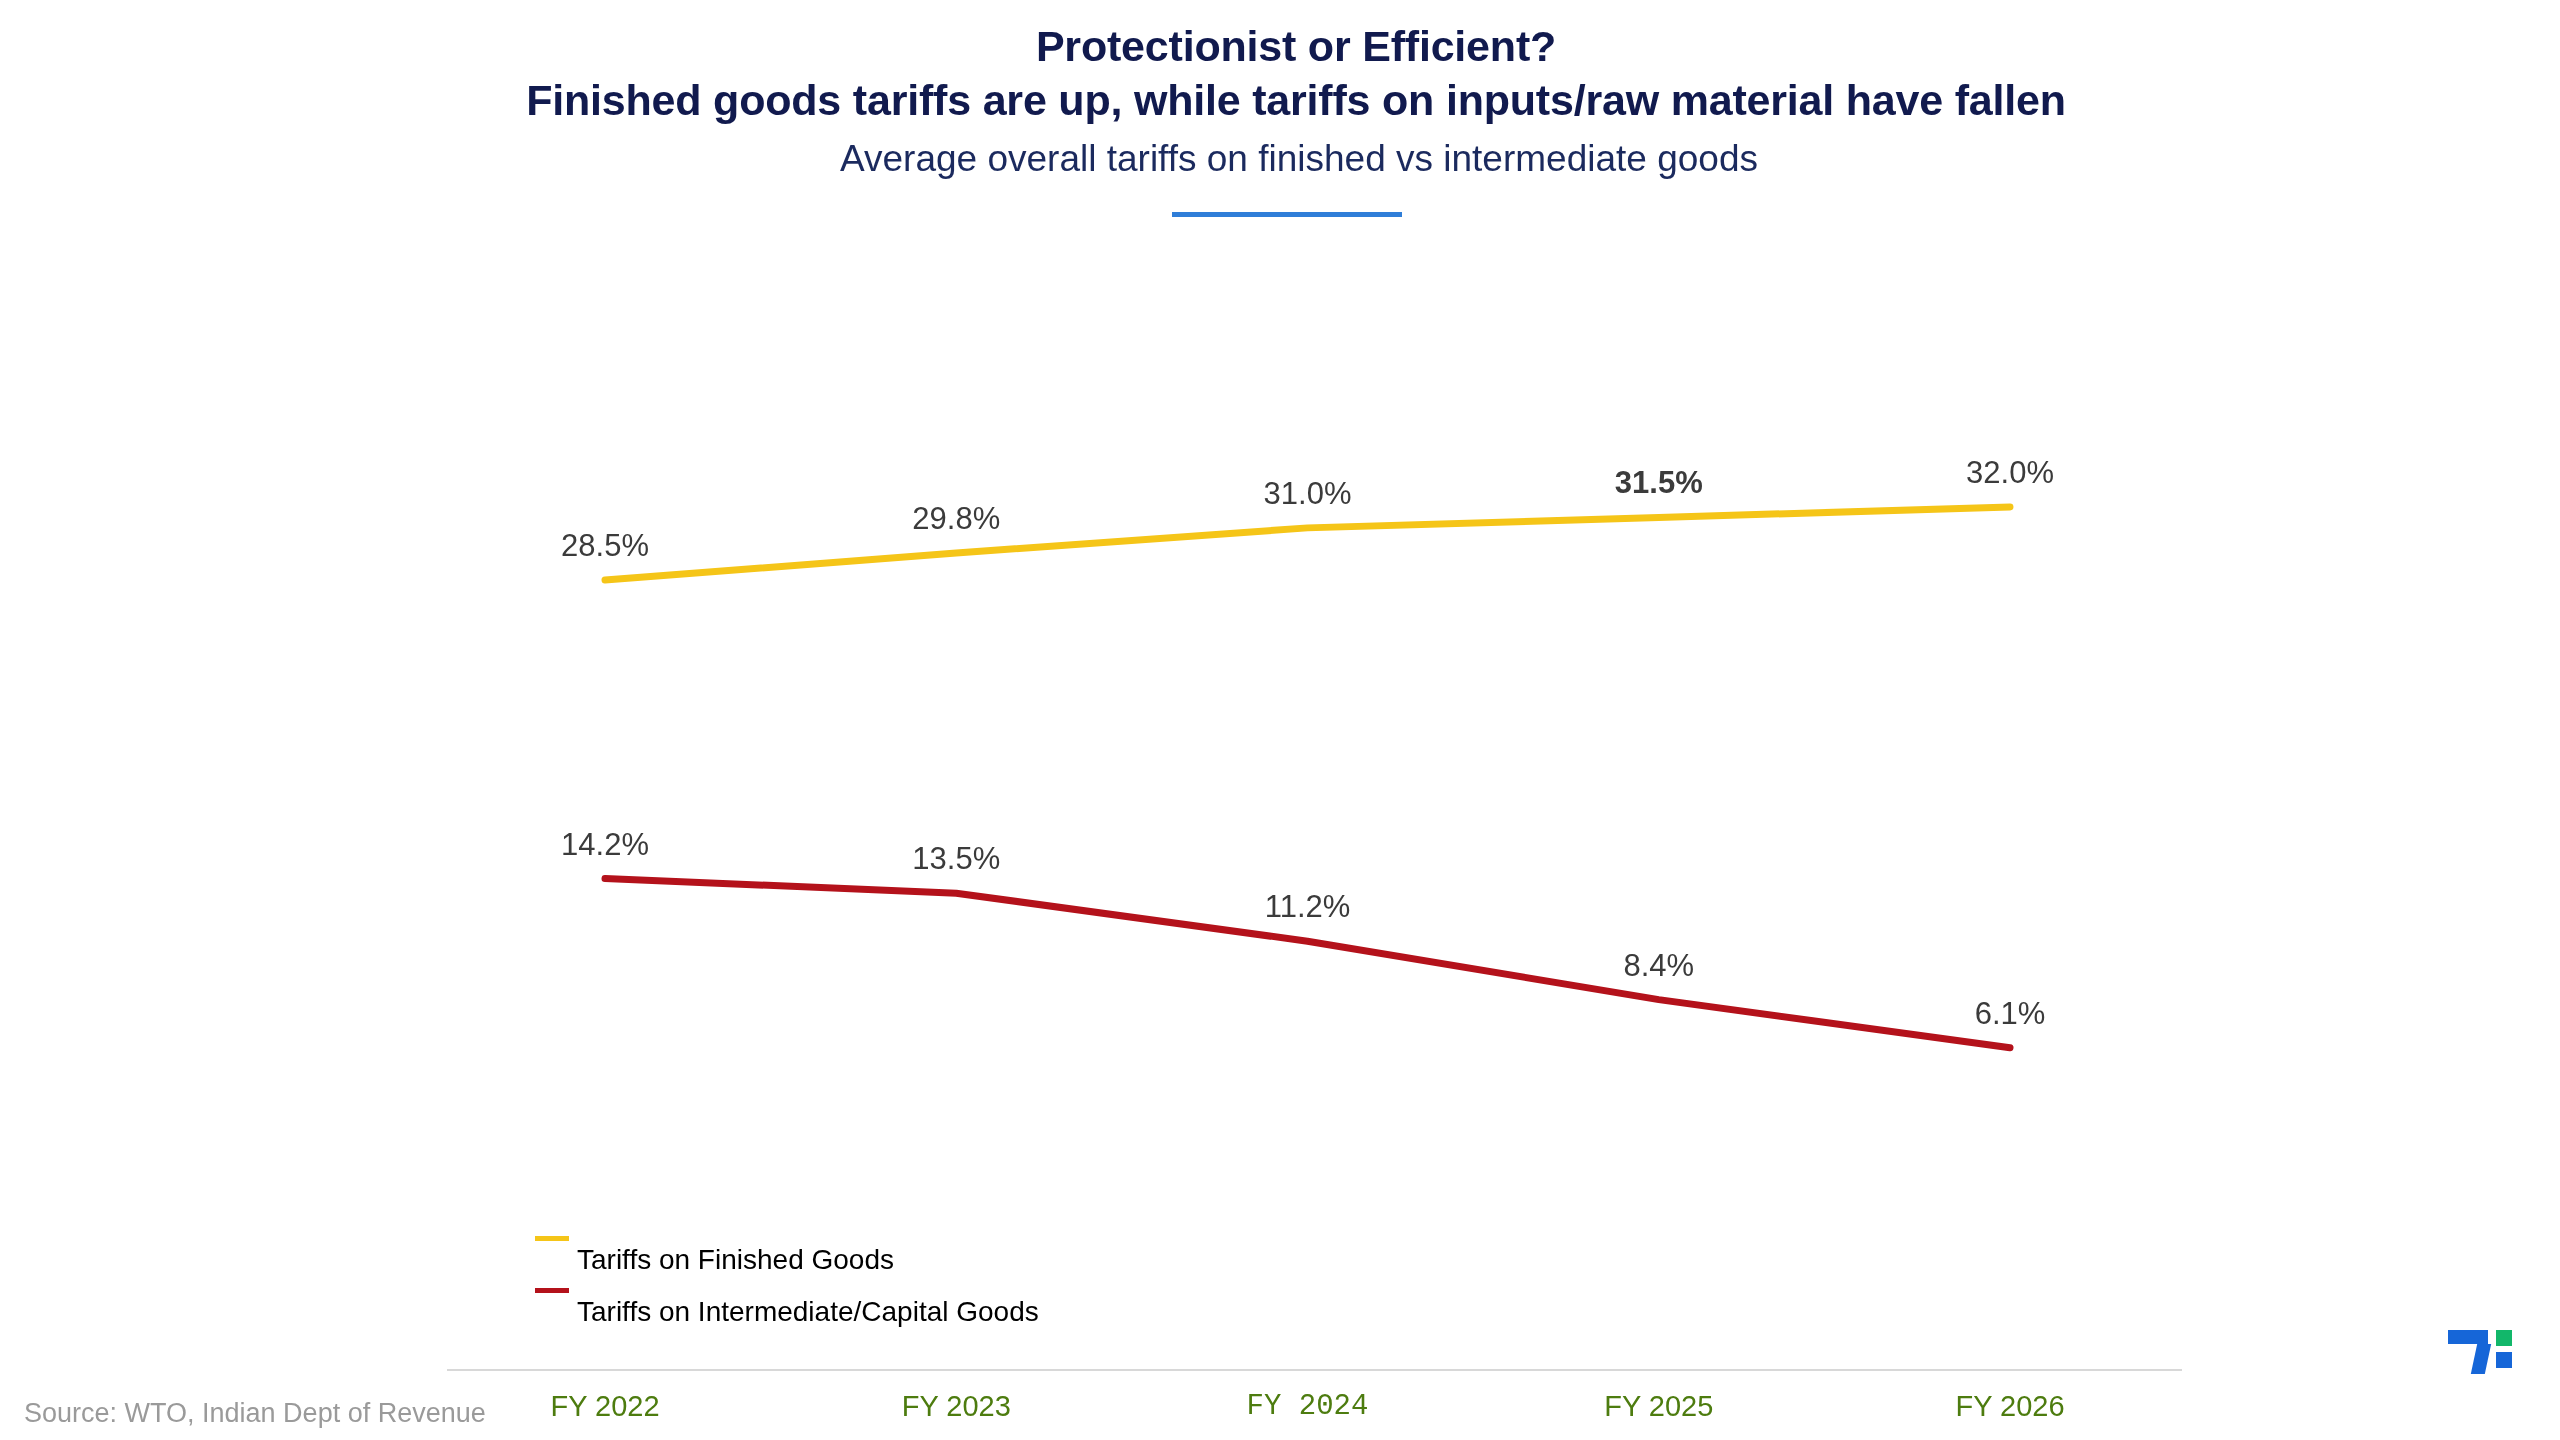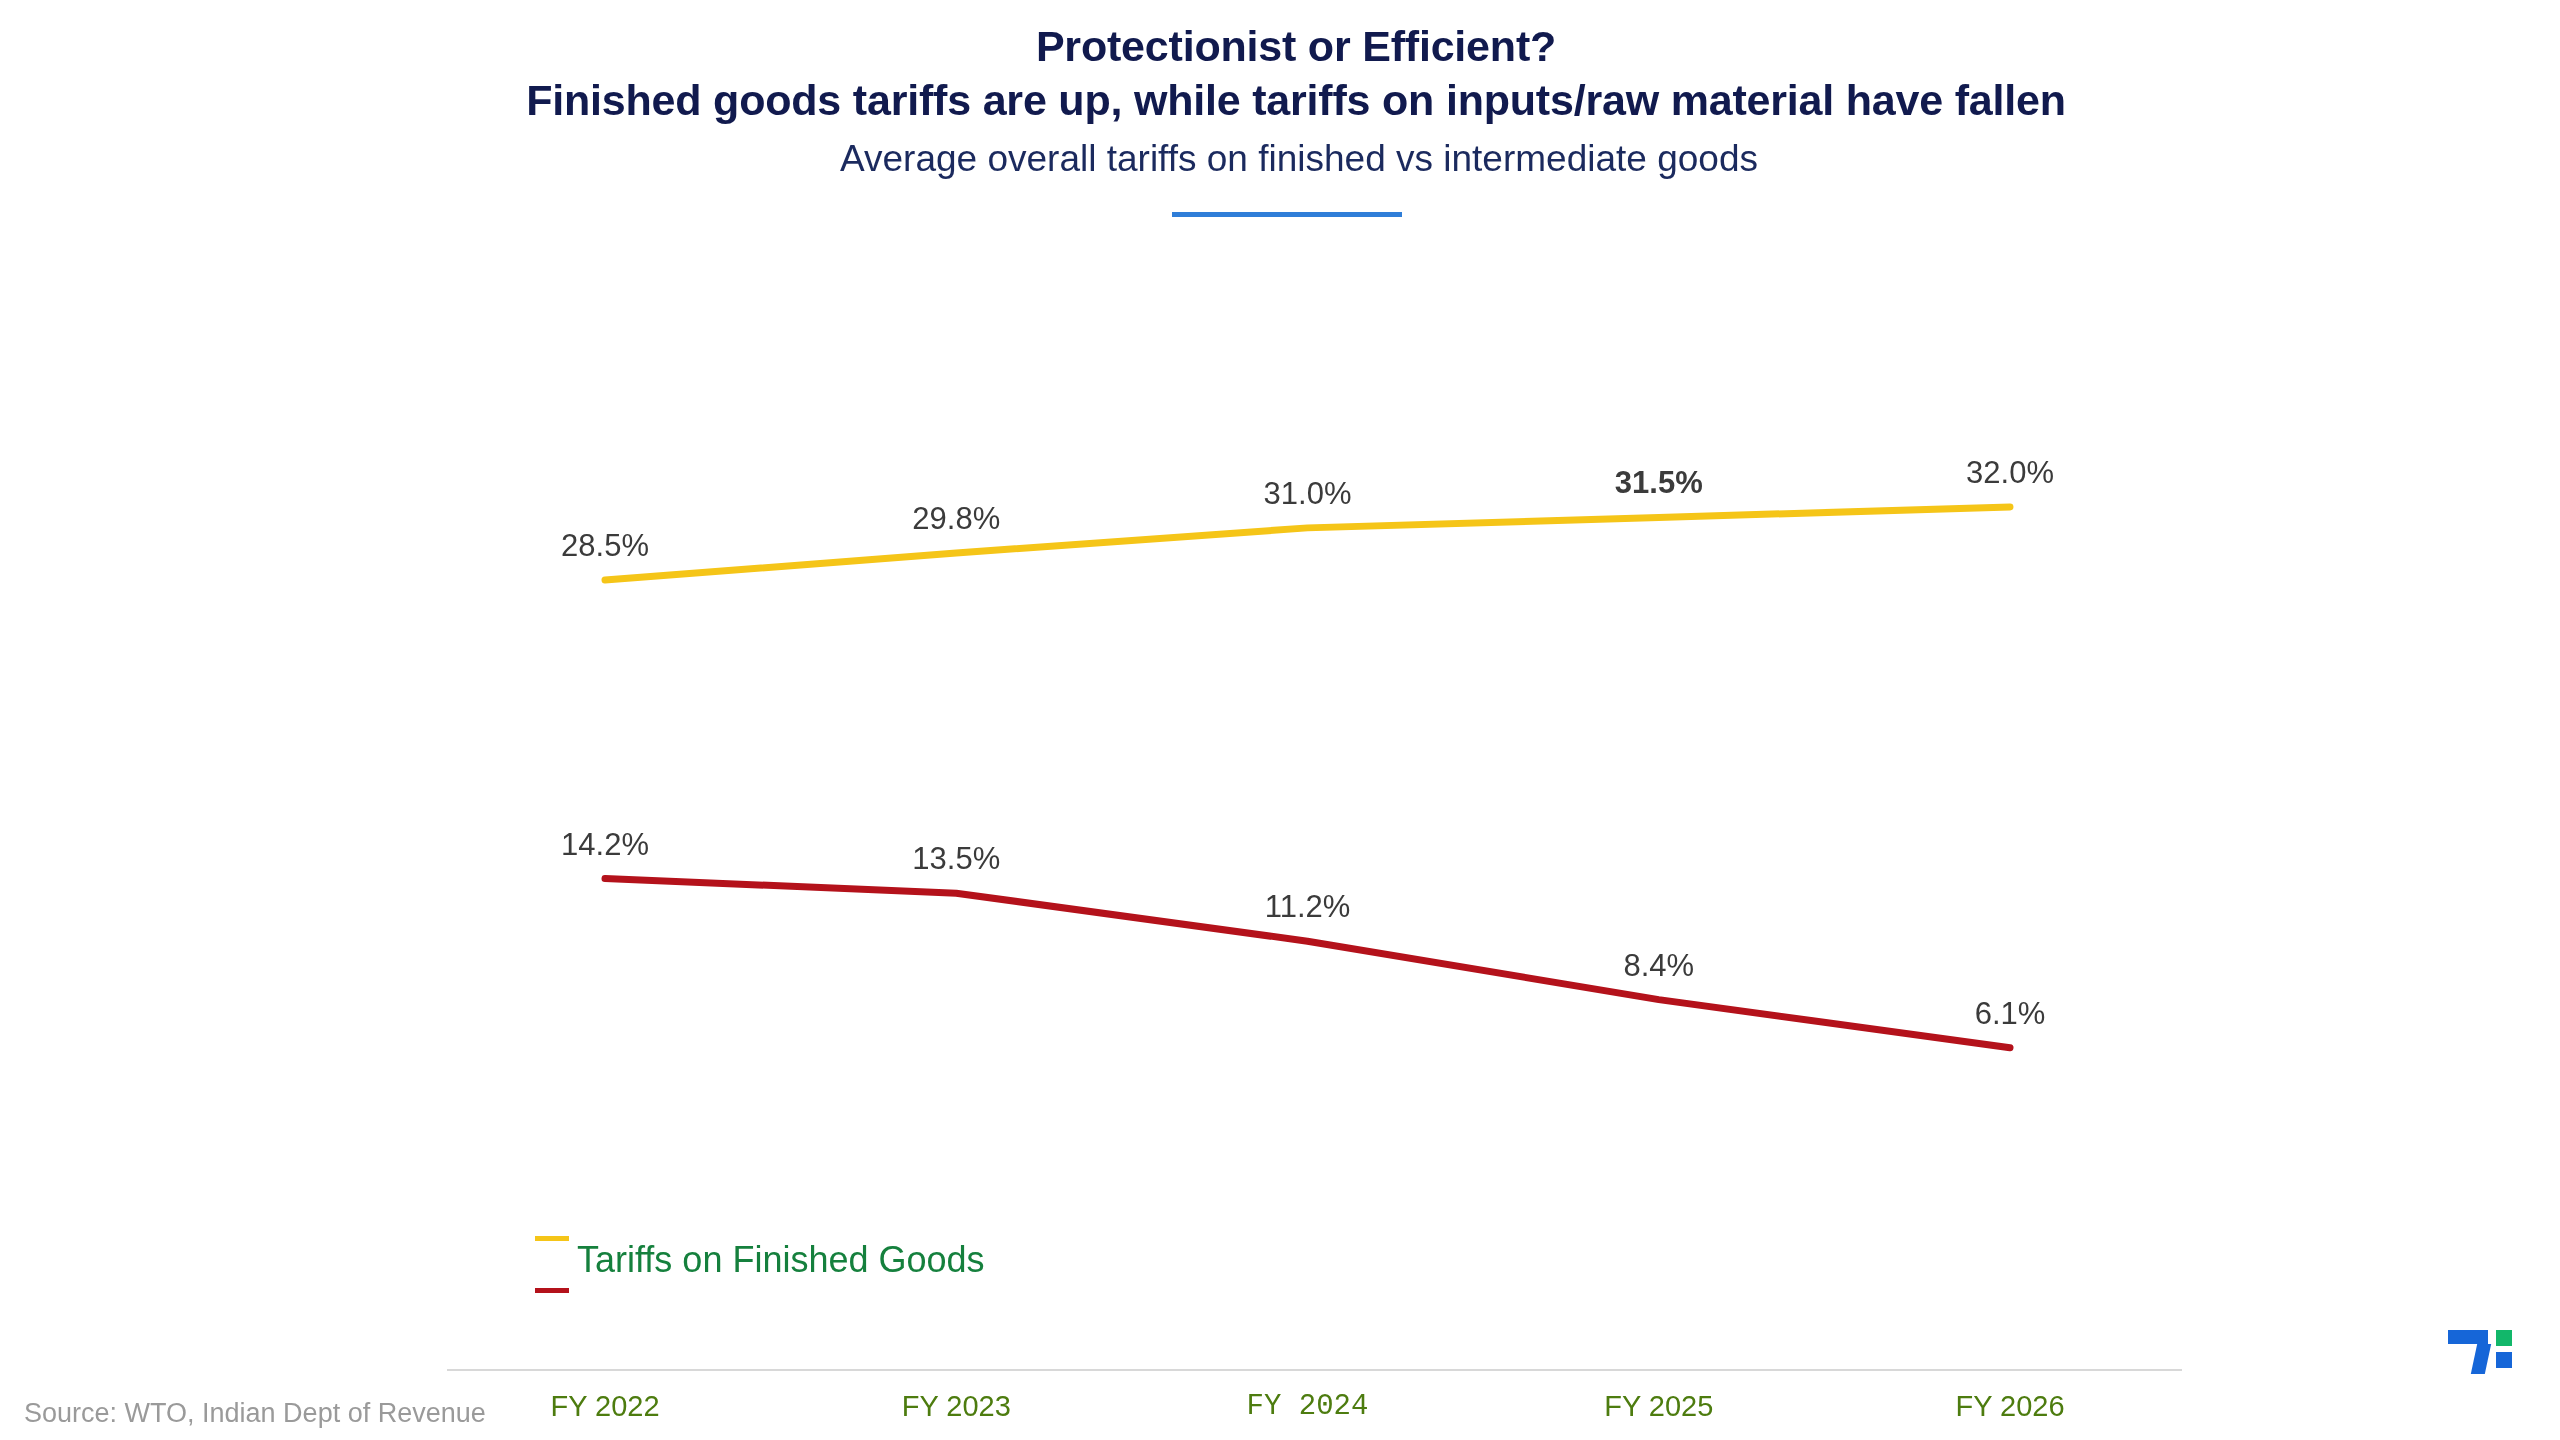--- a/index.html
+++ b/index.html
@@ -74,22 +74,22 @@
     align-items: center;
     height: 52px;
   }
   .legend-swatch {
     width: 34px;
     height: 5px;
     margin-right: 8px;
     flex: 0 0 auto;
   }
   .legend-label {
-    font-size: 36px;
-    color: #15803d;
+    font-size: 28px;
+    color: #000000;
     white-space: nowrap;
     margin-top: 44px;
   }
 
   
   .axis-line {
     position: absolute;
     left: 447px;
     top: 1369px;
     width: 1735px;
@@ -185,20 +185,21 @@
       </div>
   </div>
 
   <div class="legend">
     <div class="legend-row">
       <span class="legend-swatch" id="legend-swatch-0" style="background: rgb(245, 197, 24);"></span>
       <span class="legend-label">Tariffs on Finished Goods</span>
     </div>
     <div class="legend-row">
       <span class="legend-swatch" id="legend-swatch-1" style="background: rgb(180, 18, 27);"></span>
+      <span class="legend-label">Tariffs on Intermediate/Capital Goods</span>
     </div>
   </div>
 
   <div class="axis-line"></div>
   <div class="axis-labels" id="axis-labels">
       <div class="axis-tick" style="left: 605px; top: 0px;">FY 2022</div>
       <div class="axis-tick" style="left: 956.25px; top: 0px;">FY 2023</div>
       <div class="axis-tick" style="left: 1307.5px; top: 0px; font-family: Liberation Mono, monospace;">FY 2024</div>
       <div class="axis-tick" style="left: 1658.75px; top: 0px;">FY 2025</div>
       <div class="axis-tick" style="left: 2010px; top: 0px;">FY 2026</div>

